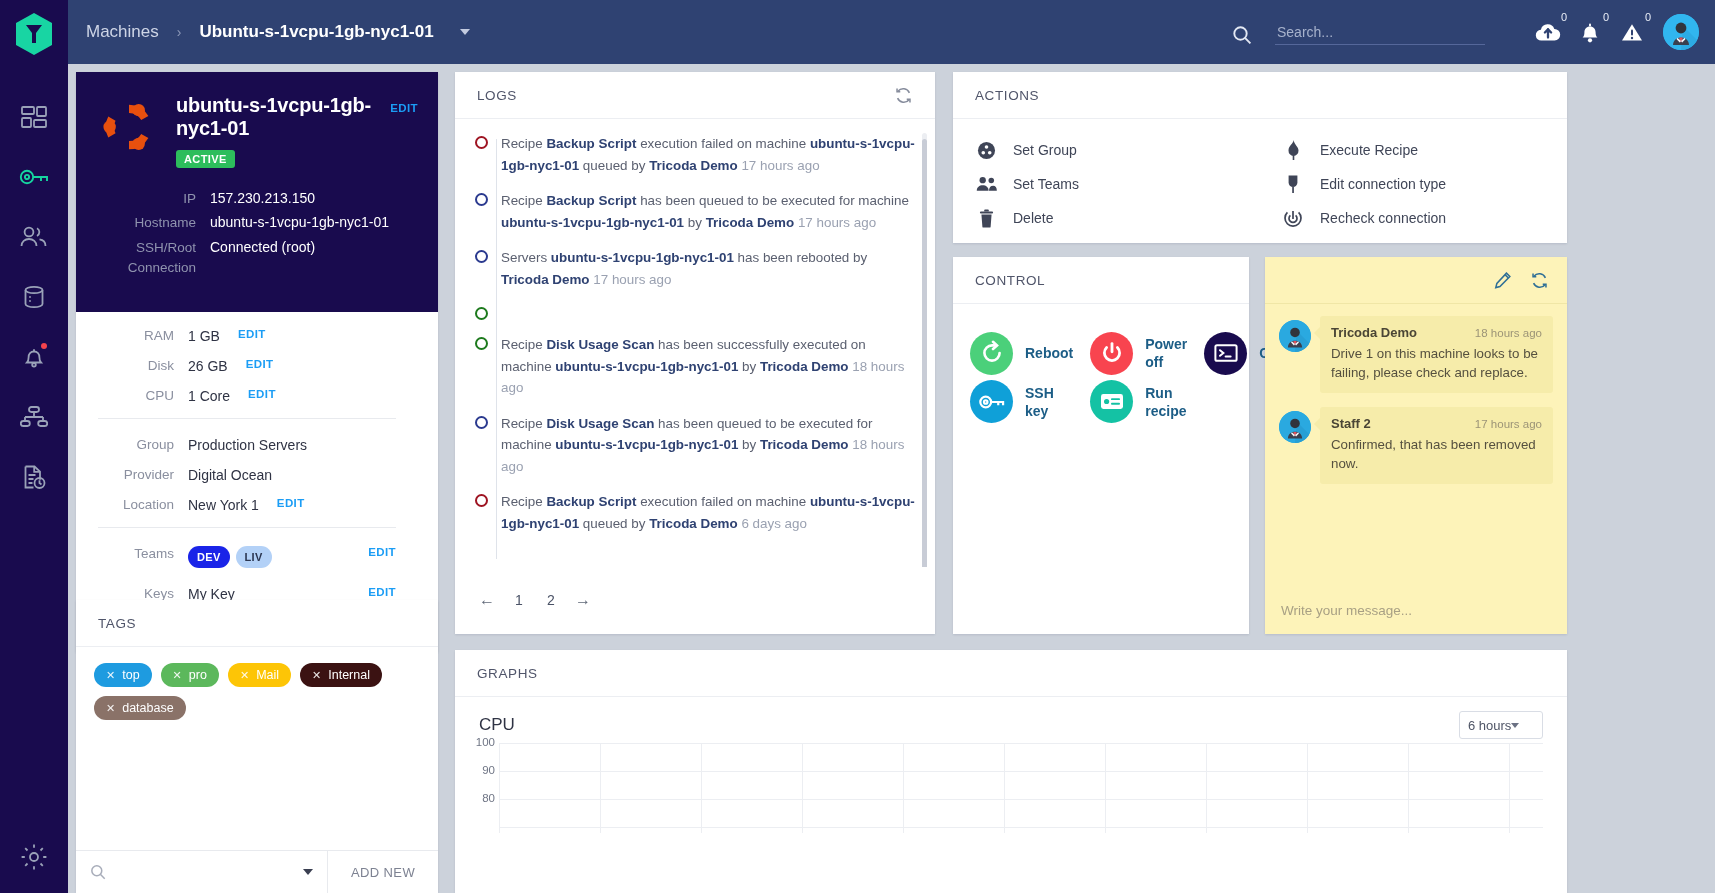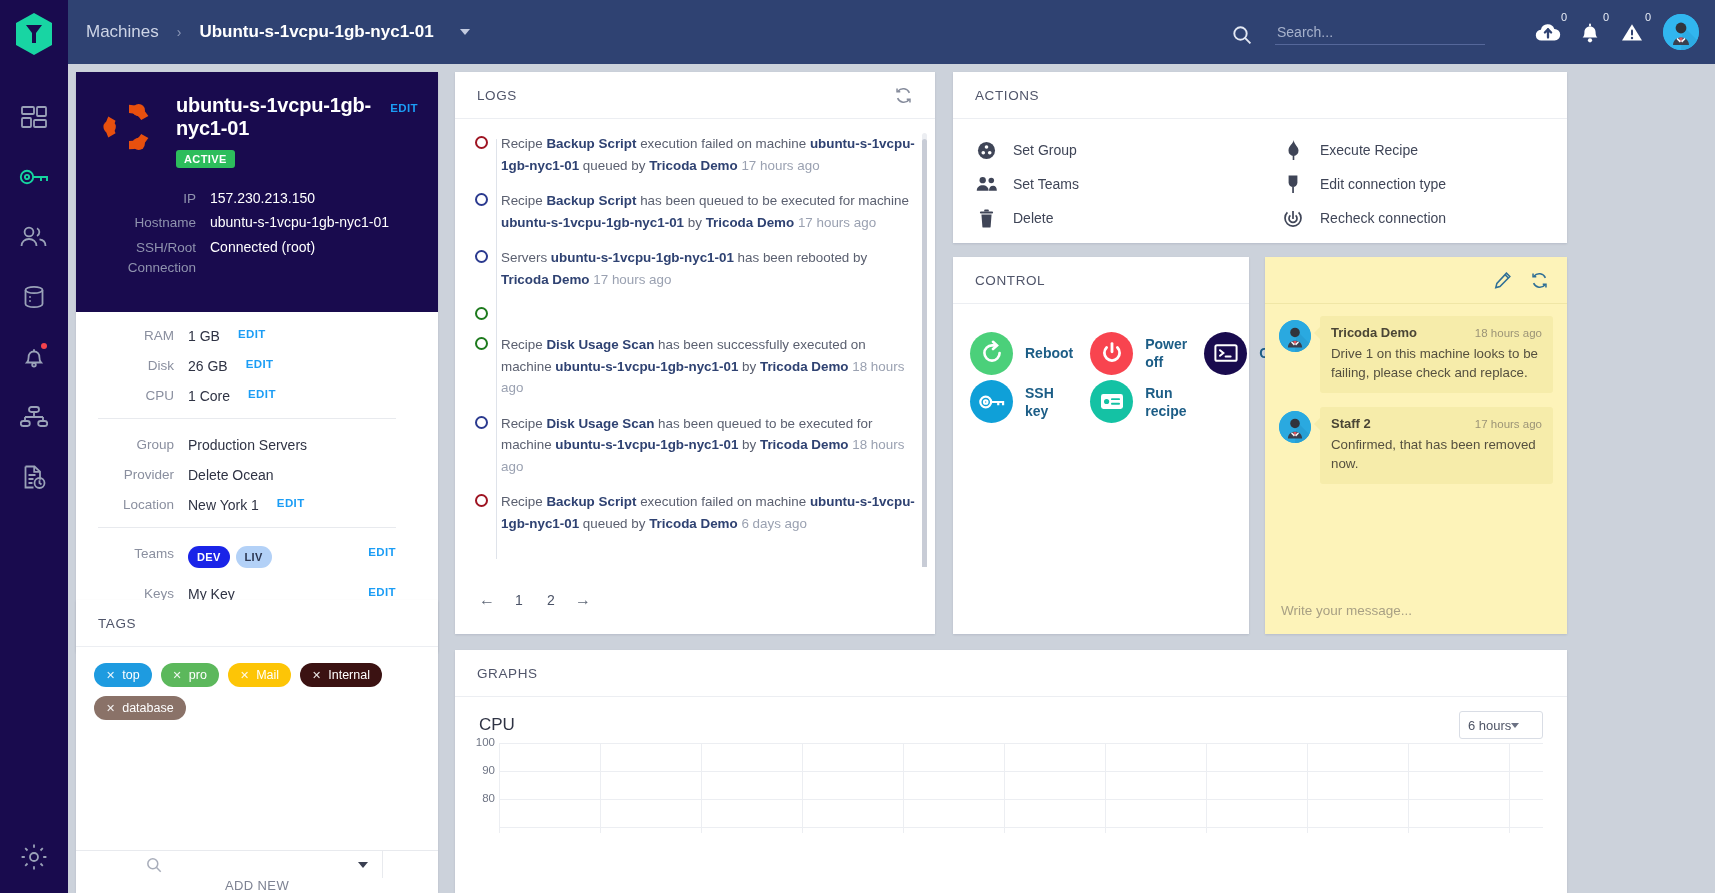--- a/index.html
+++ b/index.html
@@ -91,21 +91,21 @@
   
   .tags-card { position:absolute; left:76px; top:600px; width:362px; height:293px; background:#fff; box-shadow:0 1px 2px rgba(30,40,70,.12); }
   .tag-list { padding:16px 18px; display:flex; flex-wrap:wrap; gap:9px; }
   .tag {
     display:inline-flex; align-items:center; gap:7px; height:24px; padding:0 12px;
     border-radius:12px; color:#fff; font-size:12.5px; cursor:pointer;
   }
   .tag .x { font-size:11px; opacity:.9; }
   .tags-foot {
     position:absolute; left:0; bottom:0; width:362px; height:43px;
-    border-top:1px solid #e8eaee; display:flex; align-items:center;flex-direction:column;
+    border-top:1px solid #e8eaee; display:flex; align-items:center;
   }
   .tags-search { flex:1; display:flex; align-items:center; gap:10px; padding:0 14px; height:43px; border-right:1px solid #e8eaee; }
   .tags-search input { border:none; outline:none; flex:1; font-size:13px; font-family:"Liberation Sans", sans-serif; color:#3a3f51; }
   .addnew { width:110px; text-align:center; color:#7d8292; font-size:13px; letter-spacing:.4px; cursor:pointer; }
 
   
   .logs-card { position:absolute; left:455px; top:72px; width:480px; height:562px; background:#fff; box-shadow:0 1px 2px rgba(30,40,70,.12); }
   .logs-scroll { position:relative; height:448px; overflow:hidden; padding:14px 20px 0 20px; }
   .log-track { position:absolute; left:41px; top:20px; bottom:8px; width:1px; background:#dfe3ea; }
   .log-item { position:relative; display:flex; gap:13px; padding:0 0 14px 0; }
@@ -362,21 +362,21 @@
       </div>
 
       <div class="divider"></div>
 
       <div class="kv-row">
         <div class="kv-k">Group</div>
         <div class="kv-v">Production Servers</div>
       </div>
       <div class="kv-row">
         <div class="kv-k">Provider</div>
-        <div class="kv-v">Delete Ocean</div>
+        <div class="kv-v">Digital Ocean</div>
       </div>
       <div class="kv-row">
         <div class="kv-k">Location</div>
         <div class="kv-v">New York 1</div>
         <div class="edit-link kv-ed">EDIT</div>
       </div>
 
       <div class="divider"></div>
 
       <div class="kv-row" style="margin-bottom:18px">

